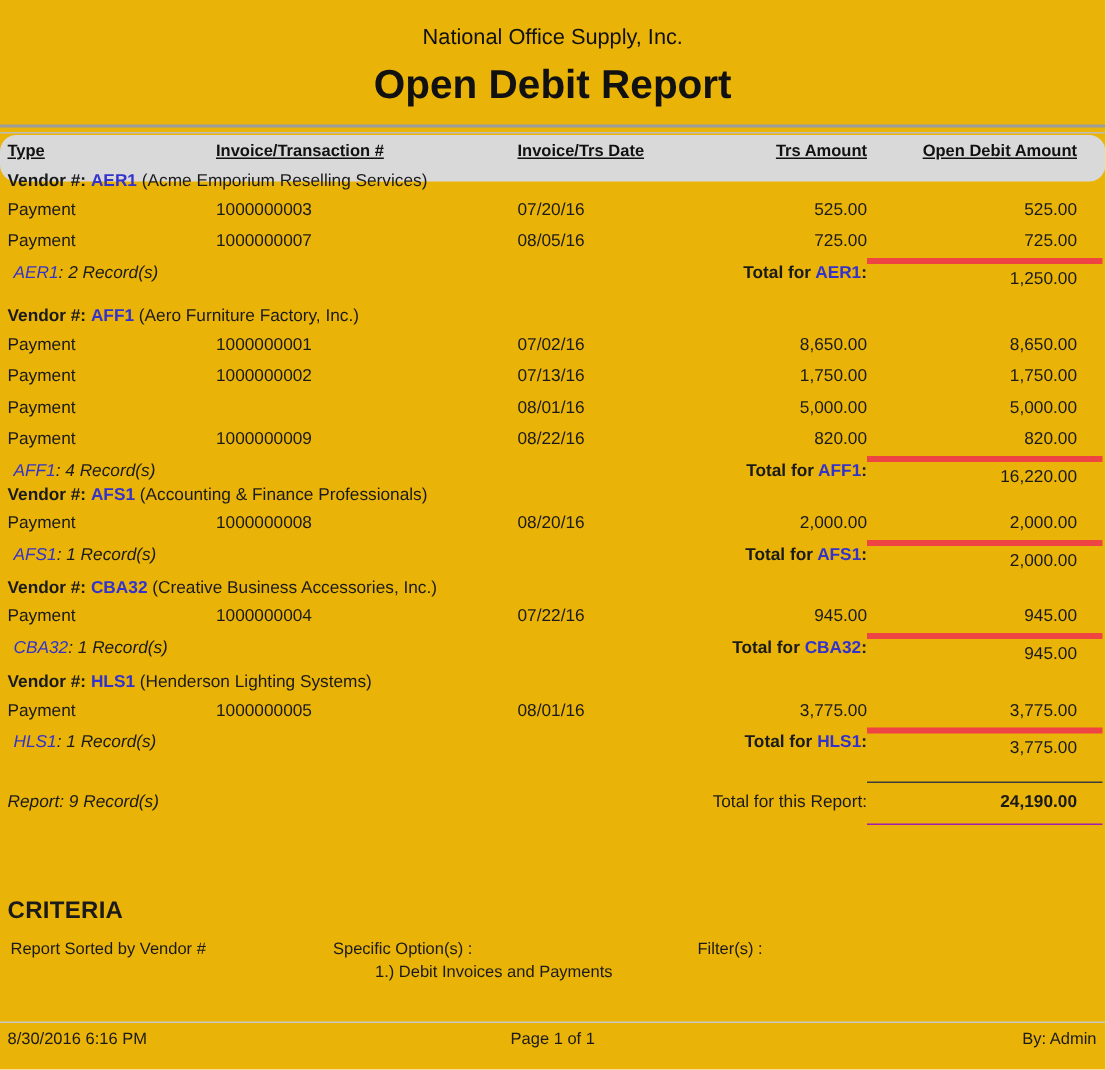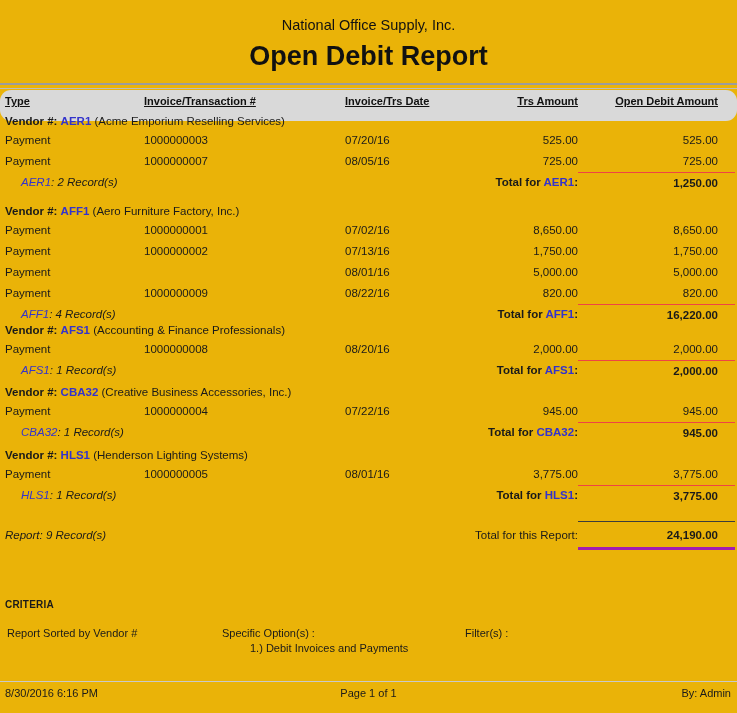--- a/index.html
+++ b/index.html
@@ -21,30 +21,30 @@
   .c4 { left:430px; width:148px; text-align:right; }
   .c5 { left:578px; width:157px; text-align:right; padding-right:17px; box-sizing:border-box; }
 
   .section { position:absolute; left:0; width:737px; }
   .vendor-line { position:relative; height:17px; line-height:17px; font-size:11.5px; padding-top:1px; }
   .vendor-line .lead { position:absolute; left:5px; white-space:nowrap; }
   .b { font-weight:bold; }
   .blue { color:var(--accent-blue,#3333cc); }
   .row { position:relative; height:21px; line-height:21px; }
   .total-row { position:relative; height:21px; line-height:21px; }
-  .total-row .recs { left:21px; width:330px; text-align:left; font-style:italic; }
+  .total-row .recs { left:9px; width:330px; text-align:left; font-style:italic; }
   .total-row .c4 { font-weight:bold; }
-  .total-row .c5 { font-weight:bold; border-top:1px solid #ef4444; }
+  .total-row .c5 { font-weight:normal; border-top:4px solid #ef4444; }
 
   .summary { position:absolute; top:521px; left:0; width:737px; height:29px; }
   .summary .recs { left:5px; width:330px; text-align:left; font-style:italic; line-height:29px; }
   .summary .c4 { font-weight:normal; line-height:29px;text-align:right; }
-  .summary .c5 { font-weight:bold; height:29px; line-height:27px; border-top:1px solid #3c3c3c; border-bottom:3px solid #a21caf; }
-
-  .criteria-h { position:absolute; top:599px; left:5px; font-size:10px; font-weight:bold; letter-spacing:.2px; }
+  .summary .c5 { font-weight:bold; height:29px; line-height:27px; border-top:1px solid #3c3c3c; border-bottom:1px solid #a21caf; }
+
+  .criteria-h { position:absolute; top:599px; left:5px; font-size:16px; font-weight:bold; letter-spacing:.2px; }
   .crit { position:absolute; font-size:11px; white-space:nowrap; }
   .crit-1 { top:627px; left:7px; }
   .crit-2 { top:627px; left:222px; }
   .crit-2b { top:642px; left:222px;margin-left:28px; }
   .crit-3 { top:627px; left:465px; }
 
   .footer-rule { position:absolute; top:681px; left:0; width:737px; height:1px; background:#c9c9c9; }
   .f { position:absolute; top:687px; font-size:11px; }
   .f-left { left:5px; }
   .f-center { left:0; right:0; text-align:center; }

